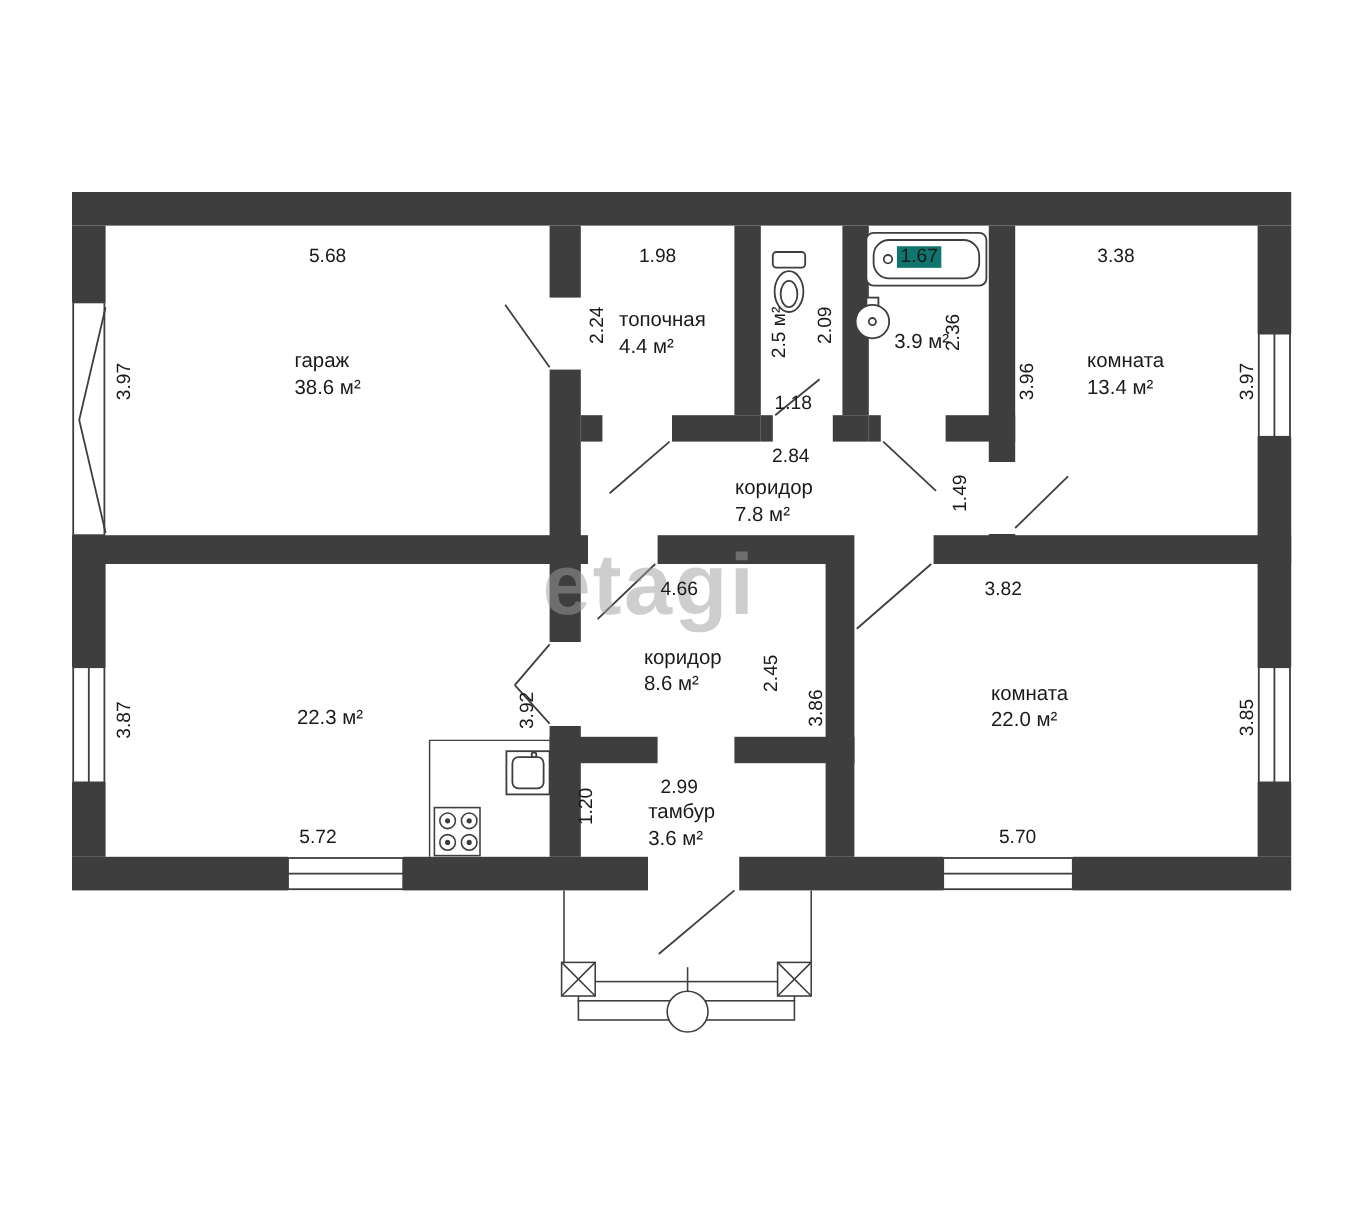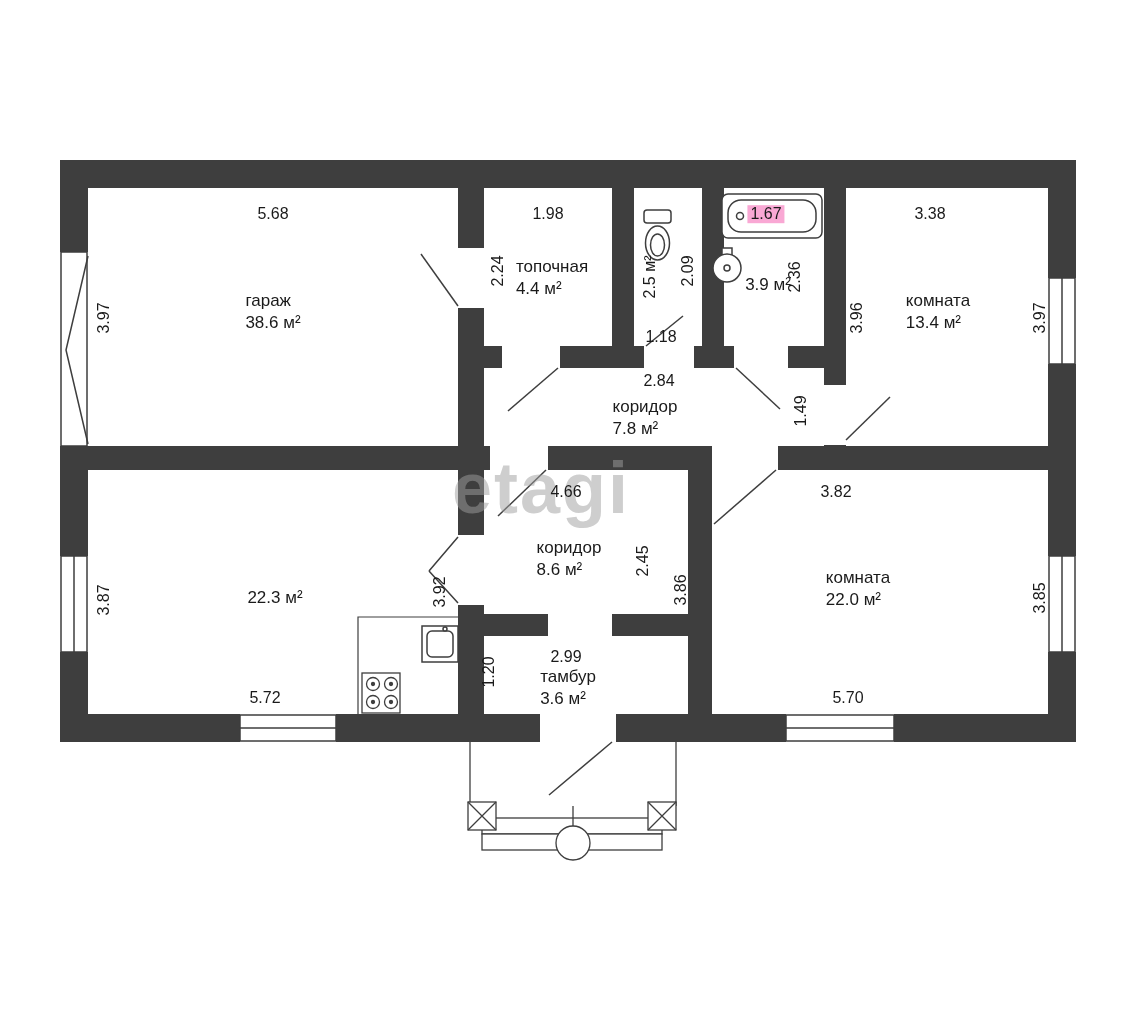--- a/index.html
+++ b/index.html
@@ -17,21 +17,21 @@
     color:#9e9e9e;opacity:.5;
     font-family:"Liberation Sans", sans-serif;
     pointer-events:none;line-height:1;
   }
   .lbl{
     position:absolute;z-index:4;
     transform:translate(-50%,-50%);
     font-size:16px;color:#1a1a1a;white-space:nowrap;line-height:1.1;
   }
   .vert{transform:translate(-50%,-50%) rotate(-90deg);}
-  .halo{background:#f9a8d4;padding:0 3px;}
+  .halo{background:#0f766e;padding:0 3px;}
   .room-lbl{
     position:absolute;z-index:4;
     transform:translate(-50%,-50%);
     font-size:17px;color:#1a1a1a;
     line-height:22px;white-space:nowrap;
   }
 </style>
 </head>
 <body>
 

